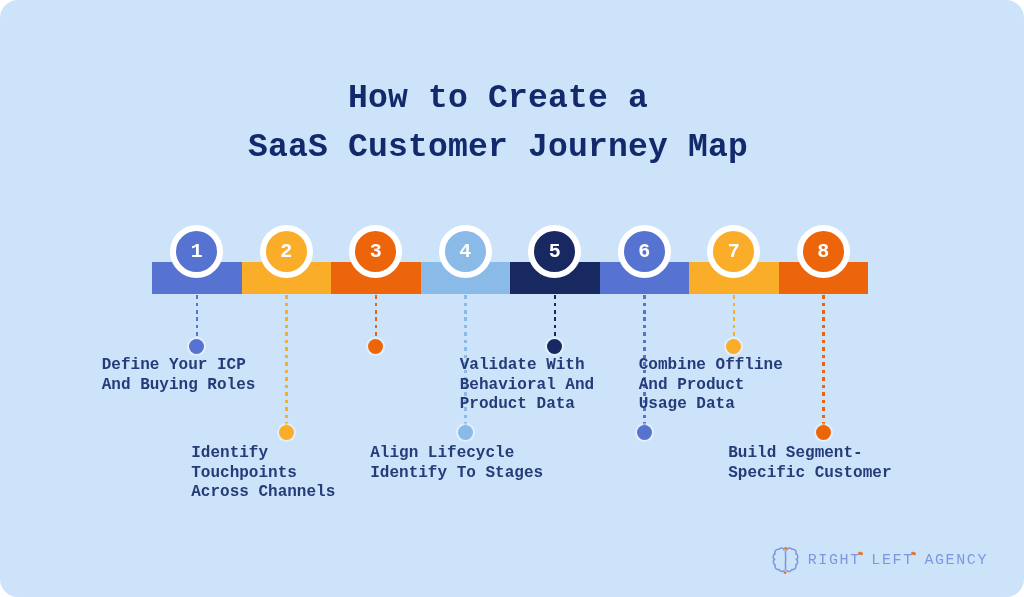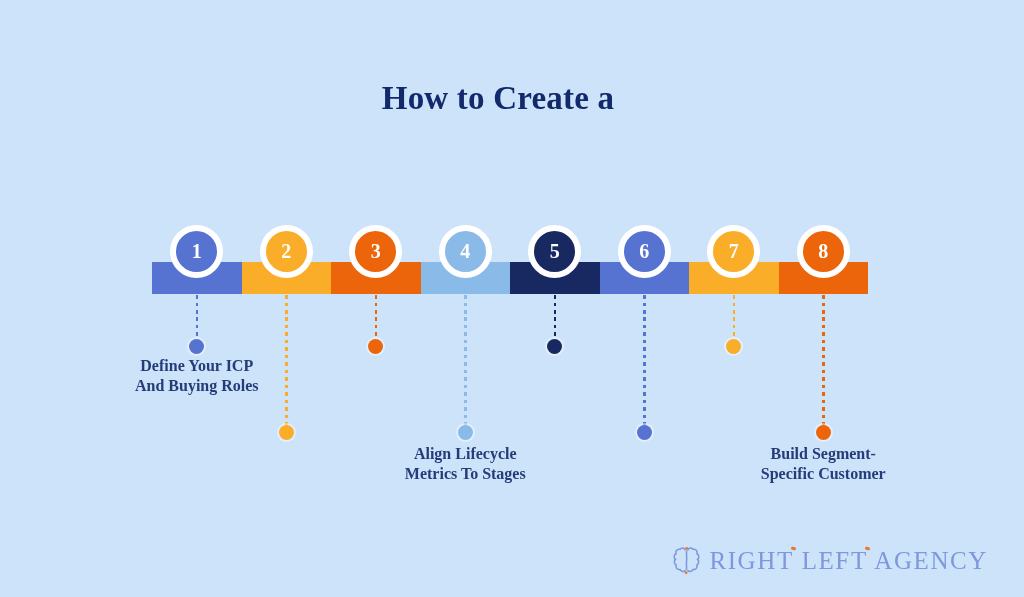--- a/index.html
+++ b/index.html
@@ -2,21 +2,22 @@
 <html><head>
 <meta charset="utf-8">
 <style>
   html, body { margin: 0; padding: 0; }
   .canvas {
     position: relative;
     width: 1024px;
     height: 597px;
     background: var(--bg, #CCE3FA);
     overflow: hidden;
-    font-family: Liberation Serif, serif;
+    font-family: Liberation Mono, monospace;
+    border-radius: 18px;
   }
   .title {
     position: absolute;
     top: 74px;
     left: -14px;
     width: 1024px;
     text-align: center;
     font-size: 33px;
     line-height: 49px;
     font-weight: 700;
@@ -71,40 +72,39 @@
     border-radius: 50%;
     background: var(--accent);
     box-shadow: 0 0 0 2px rgba(255,255,255,0.45);
   }
   .row-high .dot { top: 339px; }
   .row-low  .dot { top: 425px; }
   .step .label {
     position: absolute;
     left: calc(var(--cx) - 95px);
     width: 190px;
-    text-align: center;
     font-size: 16px;
     line-height: 19.5px;
     font-weight: 700;
     color: var(--label, #253C78);
     white-space: pre-line;
   }
   .row-high .label { top: 356px; }
   .row-low  .label { top: 444px; }
 
   .logo {
     position: absolute;
     top: 546px;
     right: 36px;
     display: flex;
     align-items: center;
     gap: 9px;
   }
   .logo-text {
-    font-size: 25px;
+    font-size: 15px;
     letter-spacing: 1.6px;
     color: var(--logo, #7E97DD);
     font-weight: 400;
     white-space: nowrap;
   }
   .tmark { position: relative; }
   .tmark::after {
     content: "";
     position: absolute;
     top: 0px;
@@ -116,20 +116,21 @@
     transform: rotate(10deg);
   }
 </style>
 </head>
 <body>
 
 <div class="canvas" style="--bg: #CCE3FA; --title: #12296B; --label: #253C78; --logo: #7E97DD; --logo-accent: #E8772B;">
 
   <div class="title">
     <span>How to Create a</span><br>
+    <span>SaaS Customer Journey Map</span>
   </div>
 
   <div class="bar">
       <div class="bar-seg" style="background: rgb(86, 115, 209);"></div>
       <div class="bar-seg" style="background: rgb(249, 173, 41);"></div>
       <div class="bar-seg" style="background: rgb(237, 101, 10);"></div>
       <div class="bar-seg" style="background: rgb(138, 186, 232);"></div>
       <div class="bar-seg" style="background: rgb(24, 40, 97);"></div>
       <div class="bar-seg" style="background: rgb(86, 115, 209);"></div>
       <div class="bar-seg" style="background: rgb(249, 173, 41);"></div>
@@ -145,57 +146,66 @@
     <div class="dot"></div>
     <div class="label">Define Your ICP
 And Buying Roles</div>
   </div>
       <div class="step row-low" style="--cx: 286.25px; --accent: #F9AD29;">
     <div class="circle">
       <span class="num">2</span>
     </div>
     <div class="connector"></div>
     <div class="dot"></div>
+    <div class="label">Identify
+Touchpoints
+Across Channels</div>
   </div>
       <div class="step row-high" style="--cx: 375.75px; --accent: #ED650A;">
     <div class="circle">
       <span class="num">3</span>
     </div>
     <div class="connector"></div>
     <div class="dot"></div>
   </div>
       <div class="step row-low" style="--cx: 465.25px; --accent: #8ABAE8;">
     <div class="circle">
       <span class="num">4</span>
     </div>
     <div class="connector"></div>
     <div class="dot"></div>
     <div class="label">Align Lifecycle
-Metrics To Stages</div>
+Identify To Stages</div>
   </div>
       <div class="step row-high" style="--cx: 554.75px; --accent: #182861;">
     <div class="circle">
       <span class="num">5</span>
     </div>
     <div class="connector"></div>
     <div class="dot"></div>
+    <div class="label">Validate With
+Behavioral And
+Product Data</div>
   </div>
       <div class="step row-low" style="--cx: 644.25px; --accent: #5673D1;">
     <div class="circle">
       <span class="num">6</span>
     </div>
     <div class="connector"></div>
     <div class="dot"></div>
   </div>
       <div class="step row-high" style="--cx: 733.75px; --accent: #F9AD29;">
     <div class="circle">
       <span class="num">7</span>
     </div>
     <div class="connector"></div>
     <div class="dot"></div>
+    <div class="label">Combine Offline
+And Product
+Usage Data</div>
   </div>
       <div class="step row-low" style="--cx: 823.25px; --accent: #ED650A;">
     <div class="circle">
       <span class="num">8</span>
     </div>
     <div class="connector"></div>
     <div class="dot"></div>
     <div class="label">Build Segment-
 Specific Customer</div>
   </div>

